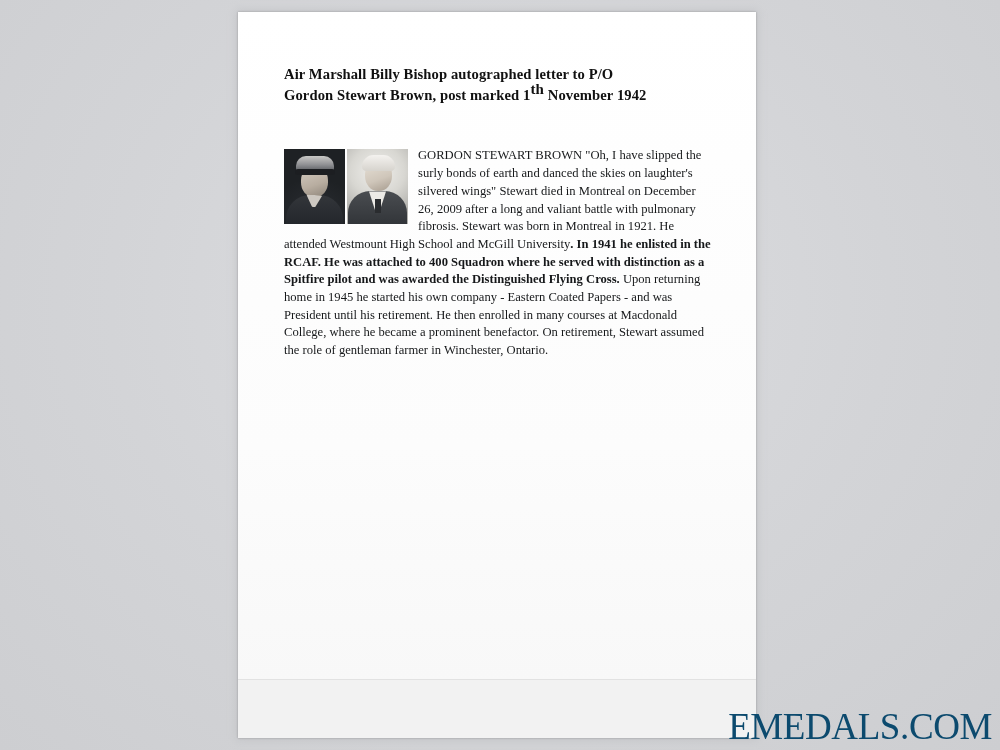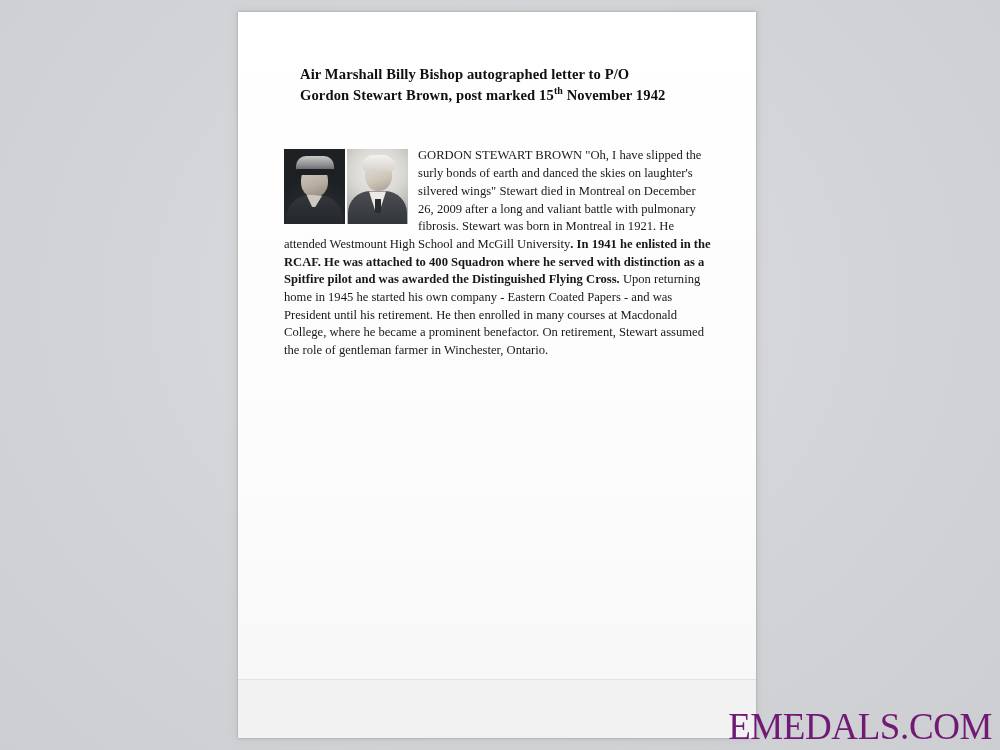--- a/index.html
+++ b/index.html
@@ -56,24 +56,24 @@
     left: 46px;
     top: 52px;
     width: 430px;
   }
   .doc-title {
     font-size: 14.6px;
     font-weight: bold;
     line-height: 1.42;
     color: #101010;
     letter-spacing: .1px;
-    margin: 0 0 0 16px;
+    margin: 0 0 0 0;
   }
   .doc-title sup {
-    font-size: 10px;
+    font-size: 15px;
     vertical-align: super;
     line-height: 0;
     text-align: center;
   }
   .body-block {
     margin-top: 42px;
     font-size: 12.6px;
     line-height: 1.405;
     color: #16181a;
     text-align: left;
@@ -182,38 +182,38 @@
   }
 
   .bold { font-weight: bold; }
 
   .watermark {
     position: absolute;
     right: 8px;
     bottom: 2px;
     font-family: "Liberation Serif", serif;
     font-size: 37px;
-    color: #701a75;
+    color: #0c4a6e;
     letter-spacing: -.4px;
     white-space: nowrap;
   }
 </style>
 </head>
 <body>
 
 <div class="backdrop"></div>
 <div class="page-shadow"></div>
 
 <div class="paper">
 
   <div class="content">
 
     <h1 class="doc-title">
       <span>Air Marshall Billy Bishop autographed letter to P/O</span><br>
-      <span>Gordon Stewart Brown, post marked 15</span><sup>th</sup><span> November 1942</span>
+      <span>Gordon Stewart Brown, post marked 1</span><sup>th</sup><span> November 1942</span>
     </h1>
 
     <div class="body-block">
 
       <span class="photos">
         <span class="photo left">
           <span class="bg"></span>
           <span class="shoulders"></span>
           <span class="head"></span>
           <span class="cap"></span>

